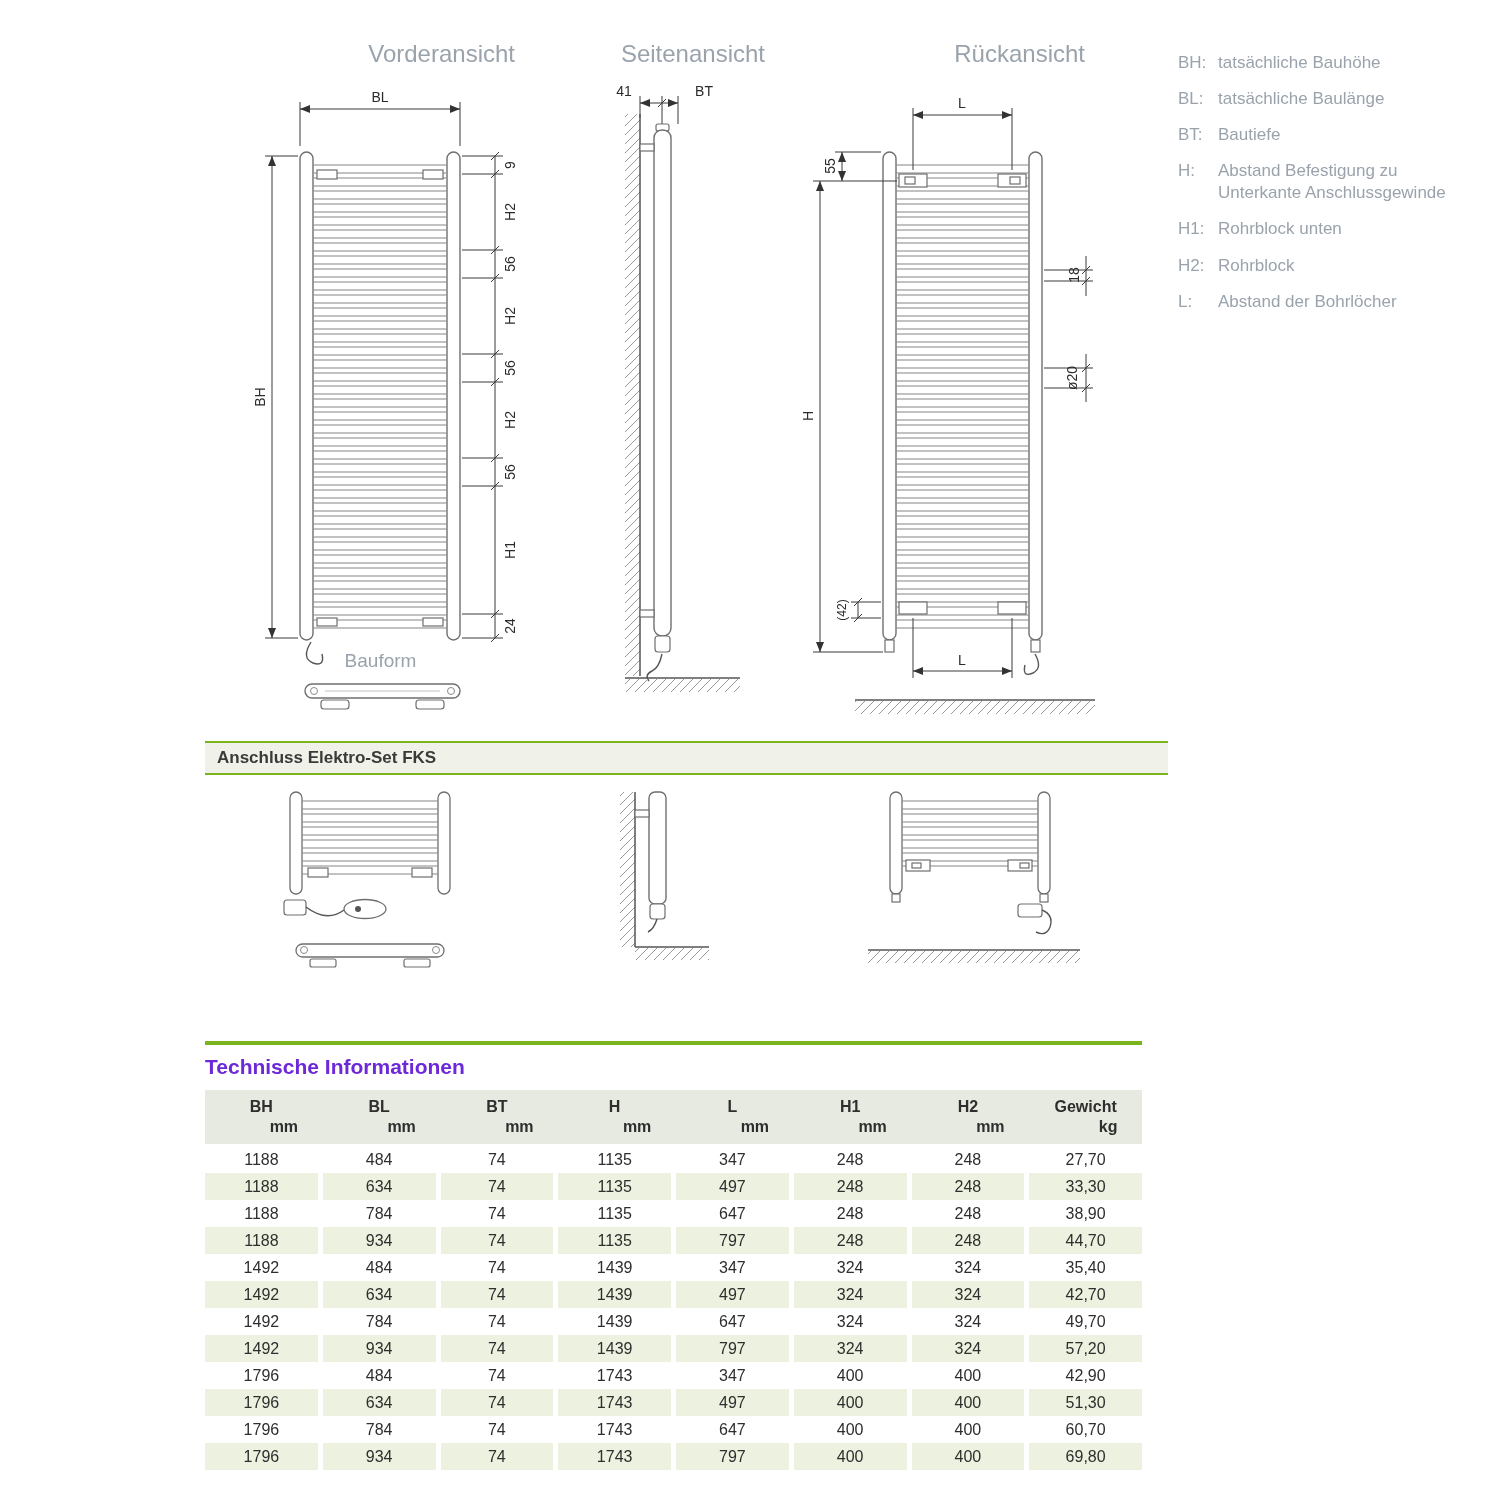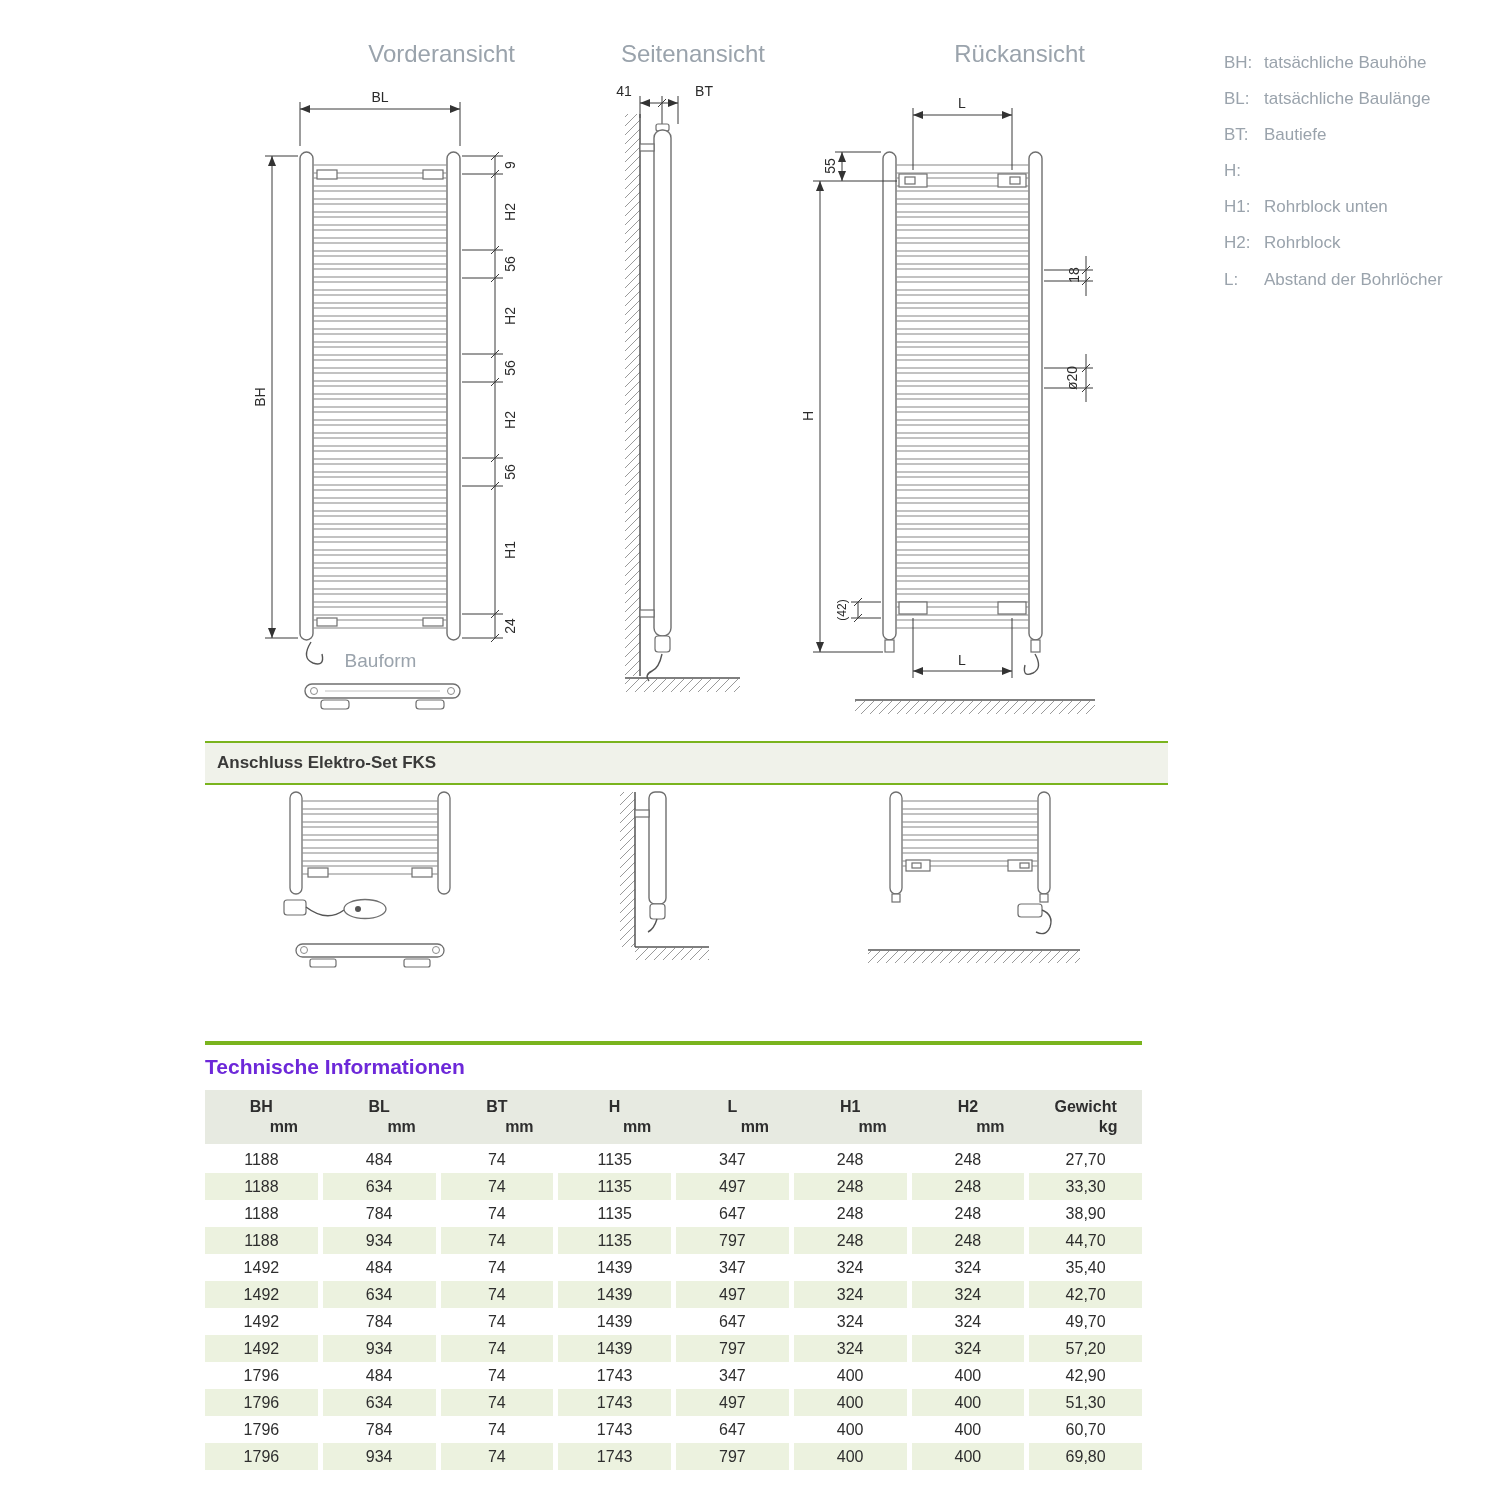--- a/index.html
+++ b/index.html
@@ -6,26 +6,26 @@
   html,body { background:#fff; }
   body { font-family: "Liberation Sans", sans-serif; }
   .page { position: relative; width: 1500px; height: 1500px; background: #fff; overflow: hidden; }
   .abs { position: absolute; }
   .view-title { color: var(--text-gray,#9aa3ac); font-size: 24px; text-align: right; }
   .bauform-title { color: var(--text-gray,#9aa3ac); font-size: 19px; text-align: center; }
   svg { overflow: visible; display:block; }
   .dim { font-size: 14px; fill: #2b2b2b; font-family: "Liberation Sans", sans-serif; }
   .dim-sm { font-size: 12px; fill: #2b2b2b; font-family: "Liberation Sans", sans-serif; }
   .legend { color: var(--text-gray,#9aa3ac); font-size: 17px; line-height: 1.3; }
-  .legend-item { display: flex; margin-bottom: 14px; margin-left: 46px; }
+  .legend-item { display: flex; margin-bottom: 14px; }
   .legend-abbr { width: 40px; flex: none; }
   .legend-text { flex: 1; }
   .fks-bar { background: var(--bar-bg,#f0f2ea); border-top: 2px solid var(--accent,#7ab41e);
-             border-bottom: 2px solid var(--accent,#7ab41e); display: flex; align-items: center;
-             padding: 12px 12px; height: 44px; }
+             border-bottom: 2px solid var(--accent,#7ab41e); display: flex; align-items: flex-start;
+             padding: 5px 12px; height: 34px; }
   .fks-title { font-weight: bold; font-size: 17px; color: #3a3a39; }
   .note { color: var(--text-gray,#9aa3ac); font-size: 17px; }
   .green-rule { background: var(--accent,#7ab41e); height: 4px; }
   .tech-title { font-size: 21px; font-weight: bold; color: #6d28d9; }
   .table { font-size: 16px; color: var(--text-dark,#2e2e2e); }
   .trow { display: flex; gap: 5px; }
   .thead { background: var(--header-bg,#e7eae1); }
   .thead .tcell { background: var(--header-bg,#e7eae1); padding: 6px 0 7px; }
   .th-label { font-weight: bold; font-size: 16px; line-height: 21px; }
   .th-unit { font-weight: bold; font-size: 16px; line-height: 20px; margin-left: 45px; }
@@ -52,20 +52,21 @@
       <div class="legend-item">
         <span class="legend-abbr">BL:</span>
         <span class="legend-text">tatsächliche Baulänge</span>
       </div>
       <div class="legend-item">
         <span class="legend-abbr">BT:</span>
         <span class="legend-text">Bautiefe</span>
       </div>
       <div class="legend-item">
         <span class="legend-abbr">H:</span>
+        <span class="legend-text">Abstand Befestigung zu Unterkante Anschlussgewinde</span>
       </div>
       <div class="legend-item">
         <span class="legend-abbr">H1:</span>
         <span class="legend-text">Rohrblock unten</span>
       </div>
       <div class="legend-item">
         <span class="legend-abbr">H2:</span>
         <span class="legend-text">Rohrblock</span>
       </div>
       <div class="legend-item">

